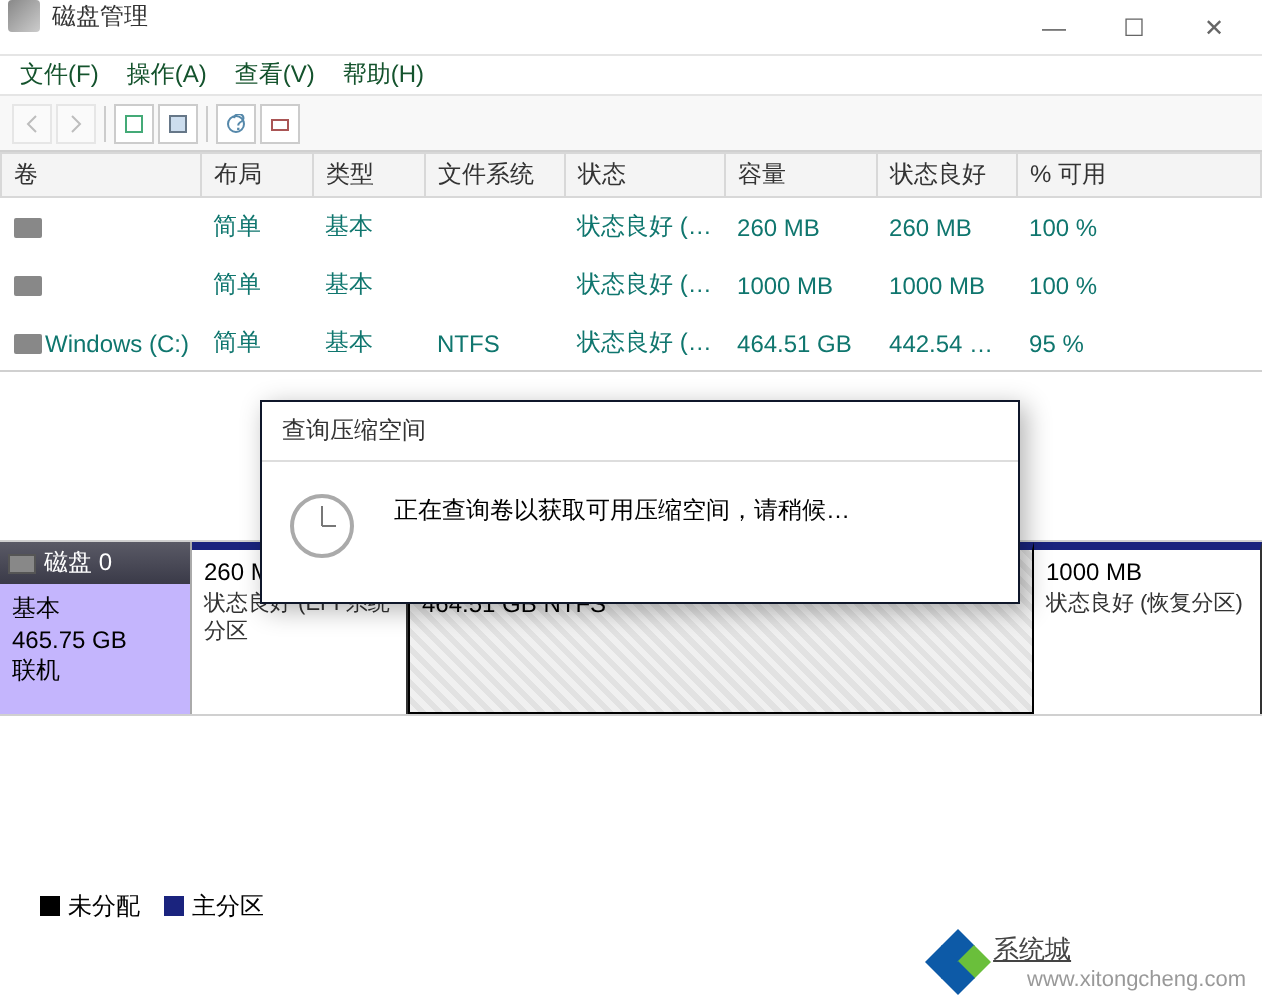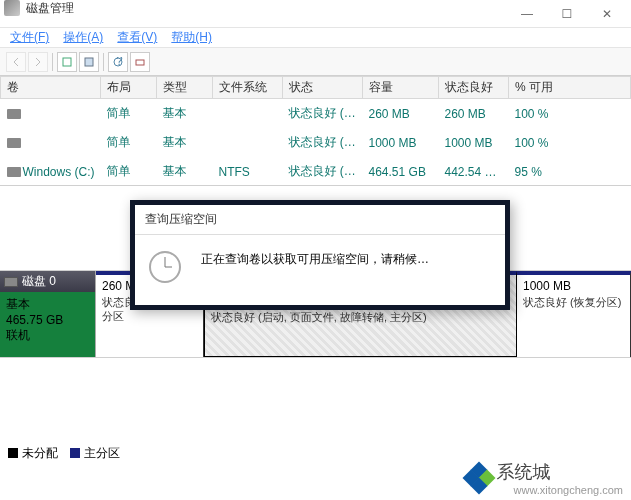--- a/index.html
+++ b/index.html
@@ -7,72 +7,72 @@
 
 
 .titlebar { height: 28px; display: flex; align-items: flex-start; padding: 0 4px; background: #fff; border-bottom: 1px solid #e5e5e5; }
 .titlebar .icon { width: 16px; height: 16px; margin-right: 6px; background: linear-gradient(135deg,#888,#ccc); border-radius: 2px; }
 .titlebar .title { flex: 1; font-size: 12px; color: #333; }
 .win-controls { display: flex; }
 .win-btn { width: 40px; height: 28px; display: flex; align-items: center; justify-content: center; color: #666; }
 
 
 .menubar { height: 20px; display: flex; align-items: center; padding: 0 6px; gap: 6px; border-bottom: 1px solid #e5e5e5; }
-.menubar span { padding: 1px 4px; color: #3b82f6; text-decoration: underline; }
+.menubar span { padding: 1px 4px; color: #14532d; }
 
 
 .toolbar { height: 28px; display: flex; align-items: center; padding: 2px 6px; gap: 2px; border-bottom: 1px solid #d0d0d0; background: #f8f8f8; }
 .tbtn { width: 20px; height: 20px; border: 1px solid #ccc; background: #fff; display: flex; align-items: center; justify-content: center; }
 .tbtn.disabled { opacity: 0.4; }
 .tsep { width: 1px; height: 18px; background: #ccc; margin: 0 2px; }
 
 
 .table-area { height: 110px; overflow: hidden; border-bottom: 1px solid #d0d0d0; }
 table { width: 100%; border-collapse: collapse; }
 th { text-align: left; background: #f4f4f4; border: 1px solid #d8d8d8; padding: 2px 6px; font-weight: normal; color: #333; height: 18px; }
 td { padding: 6px 6px; height: 16px; color: #0f766e; white-space: nowrap; }
 td .volicon { display: inline-block; width: 14px; height: 10px; background: #888; margin-right: 2px; vertical-align: middle; border-radius: 1px; }
 
 
 .blank { height: 84px; background: #fff; }
 
 
 .disk-area { border-top: 1px solid #d0d0d0; border-bottom: 1px solid #d0d0d0; padding: 0; display: flex; height: 88px; margin: 0; }
-.disk-label { width: 96px; border-right: 1px solid #aaa; padding: 4px 6px; background: #15803d; }
+.disk-label { width: 96px; border-right: 1px solid #aaa; padding: 4px 6px; background: #c4b5fd; }
 .disk-label .hdr { background: linear-gradient(#5a5a66,#3a3a48); color: #fff; padding: 2px 4px; margin: -4px -6px 4px -6px; display: flex; align-items: center; gap: 4px; }
 .disk-label .dicon { width: 14px; height: 10px; background: #888; border: 1px solid #555; }
 .disk-parts { flex: 1; display: flex; }
 .part { border-right: 1px solid #333; border-top: 4px solid #1a237e; padding: 4px 6px; background: #fff; display: flex; flex-direction: column; line-height: 1.3; }
 .part.selected { background: repeating-linear-gradient(45deg,#f0f0f0,#f0f0f0 3px,#e2e2e2 3px,#e2e2e2 6px); border: 1px solid #000; border-top: 4px solid #1a237e; }
 .part b { font-weight: bold; }
 .part .sub { font-size: 11px; color: #333; }
 
 
-.legend { height: 22px; display: flex; align-items: center; padding: 0 8px; gap: 12px; background: #fff; position: absolute; left: 0; bottom: 36px; }
+.legend { height: 22px; display: flex; align-items: center; padding: 0 8px; gap: 12px; background: #fff; position: absolute; left: 12px; bottom: 36px; }
 .legend .sw { width: 10px; height: 10px; display: inline-block; margin-right: 4px; vertical-align: middle; }
 .legend .sw.unalloc { background: #000; }
 .legend .sw.primary { background: #1a237e; }
 
 
-.dialog { position: absolute; left: 130px; top: 200px; width: 380px; background: #fff; border: 5px solid #0f172a; box-shadow: 3px 3px 12px rgba(0,0,0,0.3); }
+.dialog { position: absolute; left: 130px; top: 200px; width: 380px; background: #fff; border: 1px solid #0f172a; box-shadow: 3px 3px 12px rgba(0,0,0,0.3); }
 .dialog .dtitle { padding: 6px 10px; border-bottom: 1px solid #ddd; color: #333; }
 .dialog .dbody { padding: 16px 14px 22px 14px; display: flex; align-items: flex-start; gap: 20px; }
 .clock { width: 32px; height: 32px; border: 2px solid #aaa; border-radius: 50%; position: relative; flex-shrink: 0; }
 .clock::before { content: ""; position: absolute; left: 50%; top: 50%; width: 1px; height: 10px; background: #777; transform-origin: bottom; transform: translate(-50%,-100%) rotate(0deg); }
 .clock::after { content: ""; position: absolute; left: 50%; top: 50%; width: 1px; height: 7px; background: #777; transform-origin: bottom; transform: translate(-50%,-100%) rotate(90deg); }
 
 
 .brand { position: absolute; right: 8px; bottom: 4px; display: flex; align-items: center; gap: 4px; }
 .brand-logo { width: 28px; height: 28px; position: relative; }
 .brand-logo .d { position: absolute; width: 12px; height: 12px; transform: rotate(45deg); }
 .brand-logo .d1 { background: #0d5aa7; left: 8px; top: 0; }
 .brand-logo .d2 { background: #0d5aa7; left: 0; top: 8px; }
 .brand-logo .d3 { background: #6abf3b; left: 16px; top: 8px; }
 .brand-logo .d4 { background: #0d5aa7; left: 8px; top: 16px; }
-.brand-text .line1 { font-size: 18px; color: #444; font-weight: 500; }
+.brand-text .line1 { font-size: 13px; color: #444; font-weight: 500; text-decoration: underline; }
 .brand-text .line2 { font-size: 11px; color: #999; padding-left: 17px; }
 
 .spacer-bottom { height: 106px; }
 </style>
 </head>
 <body>
 
 <div class="titlebar">
   <div class="icon"></div>
   <div class="title">磁盘管理</div>
@@ -189,21 +189,20 @@
   </div>
   <div class="disk-parts">
     <div class="part" style="flex:0 0 108px">
       <b></b>
       <span>260 MB</span>
       <span class="sub">状态良好 (EFI 系统分区</span>
     </div>
     <div class="part selected" style="flex:1">
       <b>Windows  (C:)</b>
       <span>464.51 GB NTFS</span>
-      <span class="sub">状态良好 (启动, 页面文件, 故障转储, 主分区)</span>
     </div>
     <div class="part" style="flex:0 0 114px">
       <b></b>
       <span>1000 MB</span>
       <span class="sub">状态良好 (恢复分区)</span>
     </div>
   </div>
 </div>
 
 <div class="spacer-bottom"></div>

